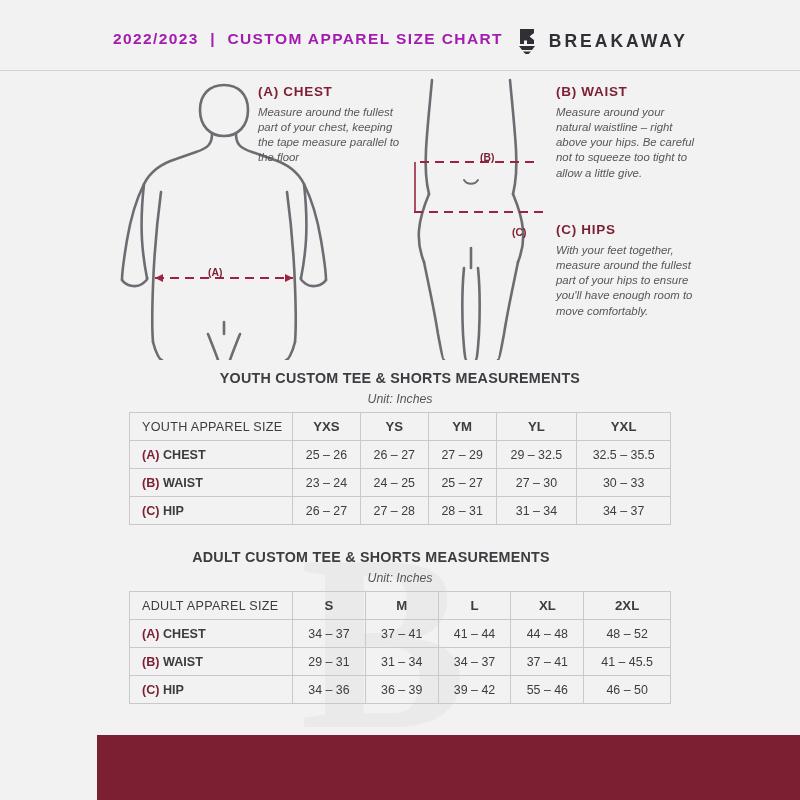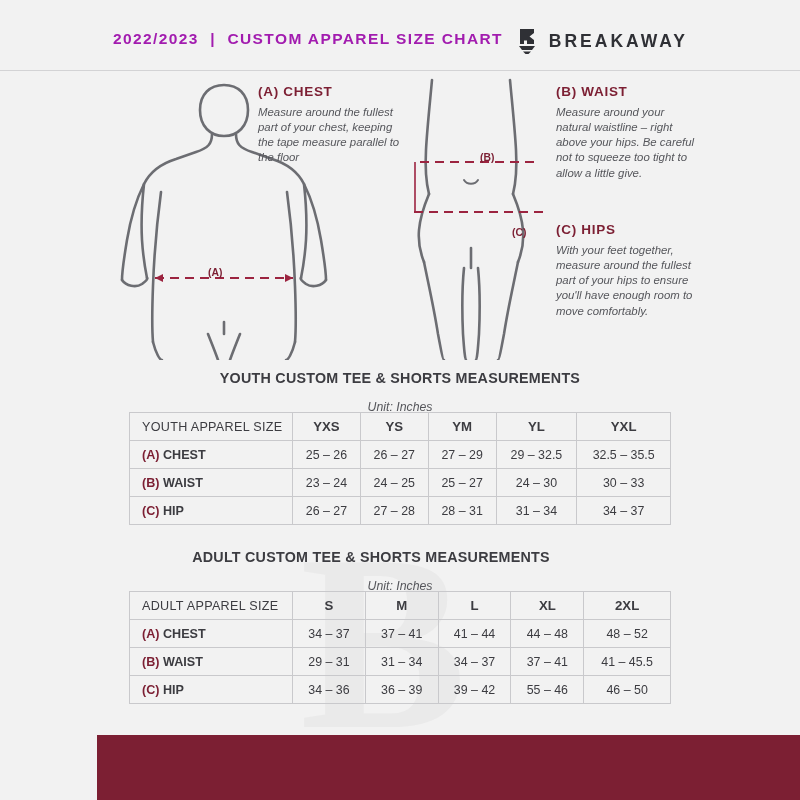--- a/index.html
+++ b/index.html
@@ -73,21 +73,21 @@
 
   
   .tbl-title {
     text-align: center;
     font-size: 14.3px; font-weight: bold; color: #3c3c41;
     letter-spacing: 0.25px;
   }
   .tbl-unit {
     text-align: center;
     font-size: 12.3px; font-style: italic; color: #55565b;
-    margin-top: 11px;
+    margin-top: 3px;
   }
   table.sizetbl {
     border-collapse: collapse;
     position: absolute;
     left: 129px;
     width: 542px;
     background: transparent;
     border-radius: 24px;
   }
   table.sizetbl td, table.sizetbl th {
@@ -255,21 +255,21 @@
         <td class="val">26 – 27</td>
         <td class="val">27 – 29</td>
         <td class="val">29 – 32.5</td>
         <td class="val">32.5 – 35.5</td>
       </tr>
       <tr>
         <td class="rowhead"><span class="tag">(B)</span> <span class="lbl-bold">WAIST</span></td>
         <td class="val">23 – 24</td>
         <td class="val">24 – 25</td>
         <td class="val">25 – 27</td>
-        <td class="val">24 – 30</td>
+        <td class="val">27 – 30</td>
         <td class="val">30 – 33</td>
       </tr>
       <tr>
         <td class="rowhead"><span class="tag">(C)</span> <span class="lbl-bold">HIP</span></td>
         <td class="val">26 – 27</td>
         <td class="val">27 – 28</td>
         <td class="val">28 – 31</td>
         <td class="val">31 – 34</td>
         <td class="val">34 – 37</td>
       </tr>

